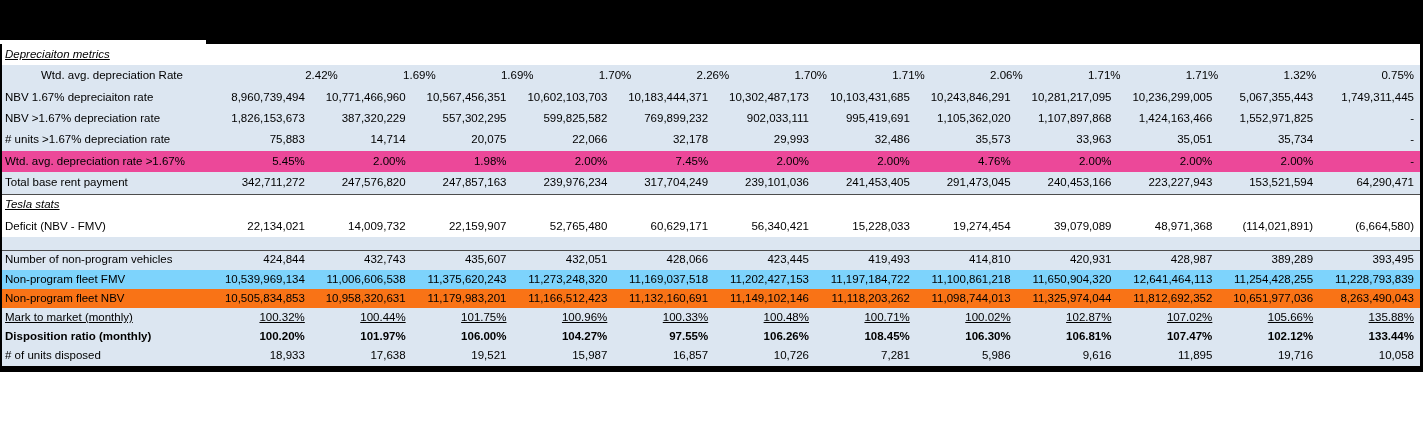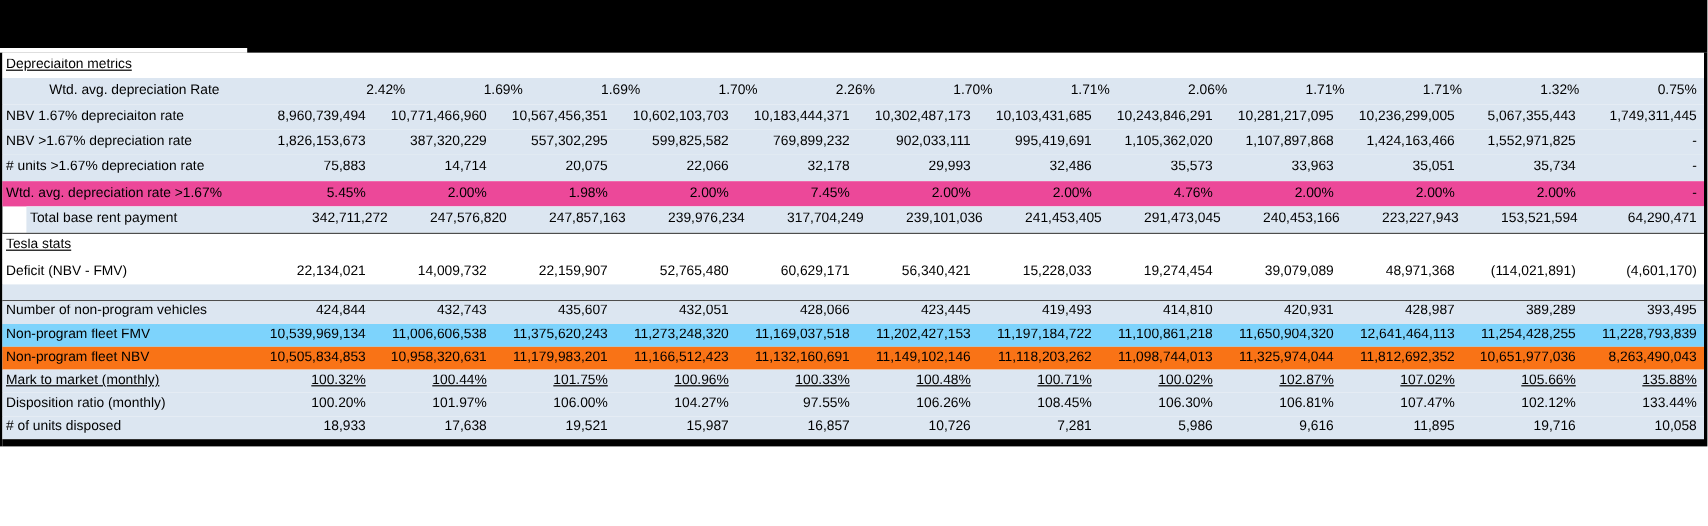--- a/index.html
+++ b/index.html
@@ -15,21 +15,21 @@
 
   .row { display:grid; grid-template-columns:208px repeat(12, 1fr);
          align-items:center; height:21.4px; }
   .row.hdr { height:21.2px; background:#ffffff; }
   .sec-2 .row { height:19.2px; }
   .sec-2 .row.hdr { height:20px; }
 
   .cell { font-size:11.5px; text-align:right; padding-right:6px;
           white-space:nowrap; overflow:hidden; line-height:1; }
   .label { text-align:left; padding-left:3px; padding-right:2px; }
-  .section-title { text-decoration:underline; }
+  .section-title { font-style:italic; text-decoration:underline; }
 
   .hline { height:1px; background:#4d4d4d; }
   .spacer { height:12.5px; background:#dce6f1; }
   .bottombar { height:6px; background:#000000; }
 </style>
 </head>
 <body>
 
 <div class="sheet">
   <div class="topbar">
@@ -120,21 +120,21 @@
           <div class="cell">2.00%</div>
           <div class="cell">7.45%</div>
           <div class="cell">2.00%</div>
           <div class="cell">2.00%</div>
           <div class="cell">4.76%</div>
           <div class="cell">2.00%</div>
           <div class="cell">2.00%</div>
           <div class="cell">2.00%</div>
           <div class="cell">-</div>
         </div>
-        <div class="row" style="background: rgb(220, 230, 241); margin-left: 20px;">
+        <div class="row" style="background: rgb(220, 230, 241);">
           <div class="cell label">Total base rent payment</div>
           <div class="cell">342,711,272</div>
           <div class="cell">247,576,820</div>
           <div class="cell">247,857,163</div>
           <div class="cell">239,976,234</div>
           <div class="cell">317,704,249</div>
           <div class="cell">239,101,036</div>
           <div class="cell">241,453,405</div>
           <div class="cell">291,473,045</div>
           <div class="cell">240,453,166</div>
@@ -166,21 +166,21 @@
           <div class="cell">14,009,732</div>
           <div class="cell">22,159,907</div>
           <div class="cell">52,765,480</div>
           <div class="cell">60,629,171</div>
           <div class="cell">56,340,421</div>
           <div class="cell">15,228,033</div>
           <div class="cell">19,274,454</div>
           <div class="cell">39,079,089</div>
           <div class="cell">48,971,368</div>
           <div class="cell">(114,021,891)</div>
-          <div class="cell">(4,601,170)</div>
+          <div class="cell">(6,664,580)</div>
         </div>
       </div>
       <div class="spacer" style="background: rgb(220, 230, 241);"></div>
       <div class="hline" style="background: rgb(77, 77, 77);"></div>
       <div class="sec-2">
         <div class="row" style="background: rgb(220, 230, 241);">
           <div class="cell label">Number of non-program vehicles</div>
           <div class="cell">424,844</div>
           <div class="cell">432,743</div>
           <div class="cell">435,607</div>
@@ -232,21 +232,21 @@
           <div class="cell">100.96%</div>
           <div class="cell">100.33%</div>
           <div class="cell">100.48%</div>
           <div class="cell">100.71%</div>
           <div class="cell">100.02%</div>
           <div class="cell">102.87%</div>
           <div class="cell">107.02%</div>
           <div class="cell">105.66%</div>
           <div class="cell">135.88%</div>
         </div>
-        <div class="row" style="background: rgb(220, 230, 241);">
+        <div class="row" style="background: rgb(220, 230, 241); font-weight: bold;">
           <div class="cell label">Disposition ratio (monthly)</div>
           <div class="cell">100.20%</div>
           <div class="cell">101.97%</div>
           <div class="cell">106.00%</div>
           <div class="cell">104.27%</div>
           <div class="cell">97.55%</div>
           <div class="cell">106.26%</div>
           <div class="cell">108.45%</div>
           <div class="cell">106.30%</div>
           <div class="cell">106.81%</div>

